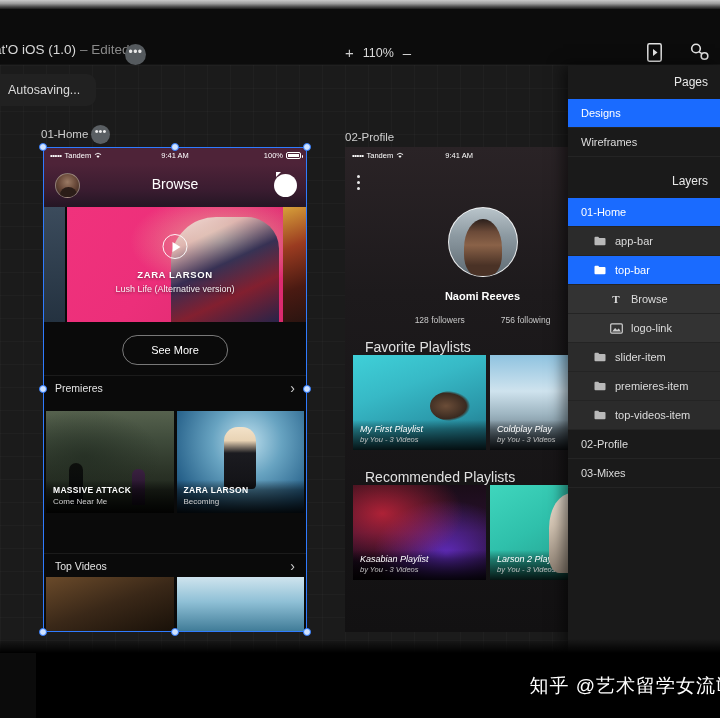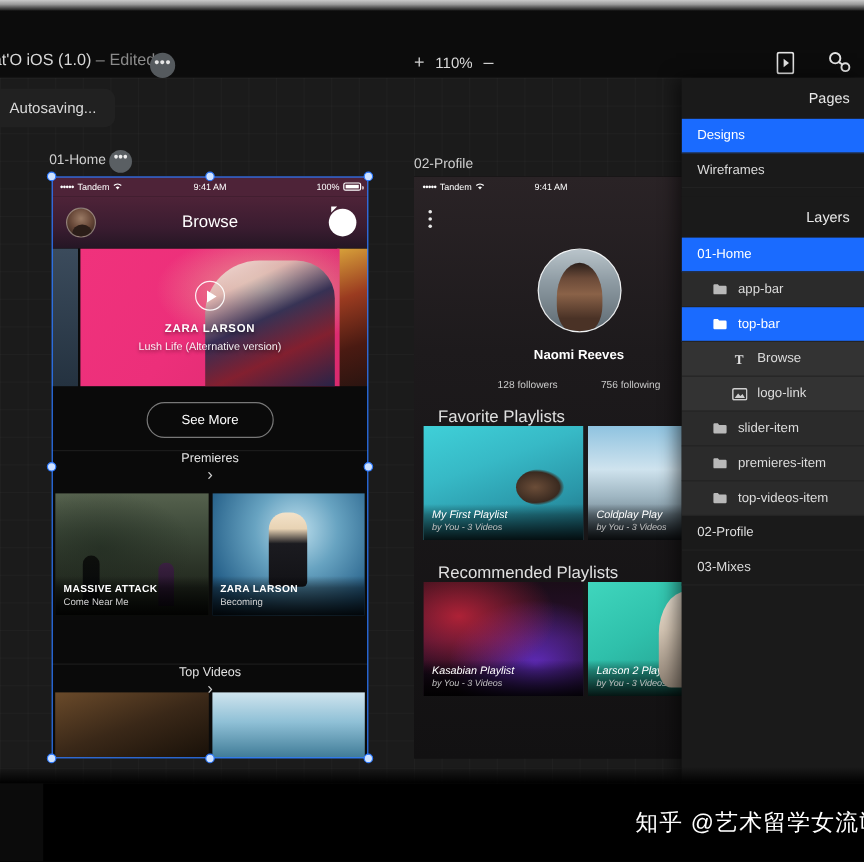--- a/index.html
+++ b/index.html
@@ -163,21 +163,21 @@
   .see-more {
     position: absolute; left: 50%; top: 188px; transform: translateX(-50%);
     padding: 8px 28px; border: 1px solid rgba(255,255,255,0.45); border-radius: 16px;
     color: #fff; font-size: 11px; background: transparent;
   }
 
   .section-row {
     position: absolute; left: 0; width: 100%; height: 24px;
     display: flex; align-items: center; justify-content: space-between;
     padding: 0 12px; border-top: 1px solid rgba(255,255,255,0.07);
-    color: #e3e3e3; font-size: 10.5px; flex-direction: column;
+    color: #e3e3e3; font-size: 10.5px;
   }
   .chev { color: #cfcfcf; font-size: 14px; line-height: 1; }
 
   .cards-row { position: absolute; left: 0; width: 100%; display: flex; gap: 3px; padding: 0 3px; }
   .card { position: relative; flex: 1; overflow: hidden; }
   .card .thumb { width: 100%; height: 100%; position: absolute; left:0; top:0; }
   .card .meta {
     position: absolute; left: 0; bottom: 0; width: 100%;
     padding: 5px 7px 7px; background: linear-gradient(to top, rgba(0,0,0,0.92), rgba(0,0,0,0.45) 70%, rgba(0,0,0,0));
   }

